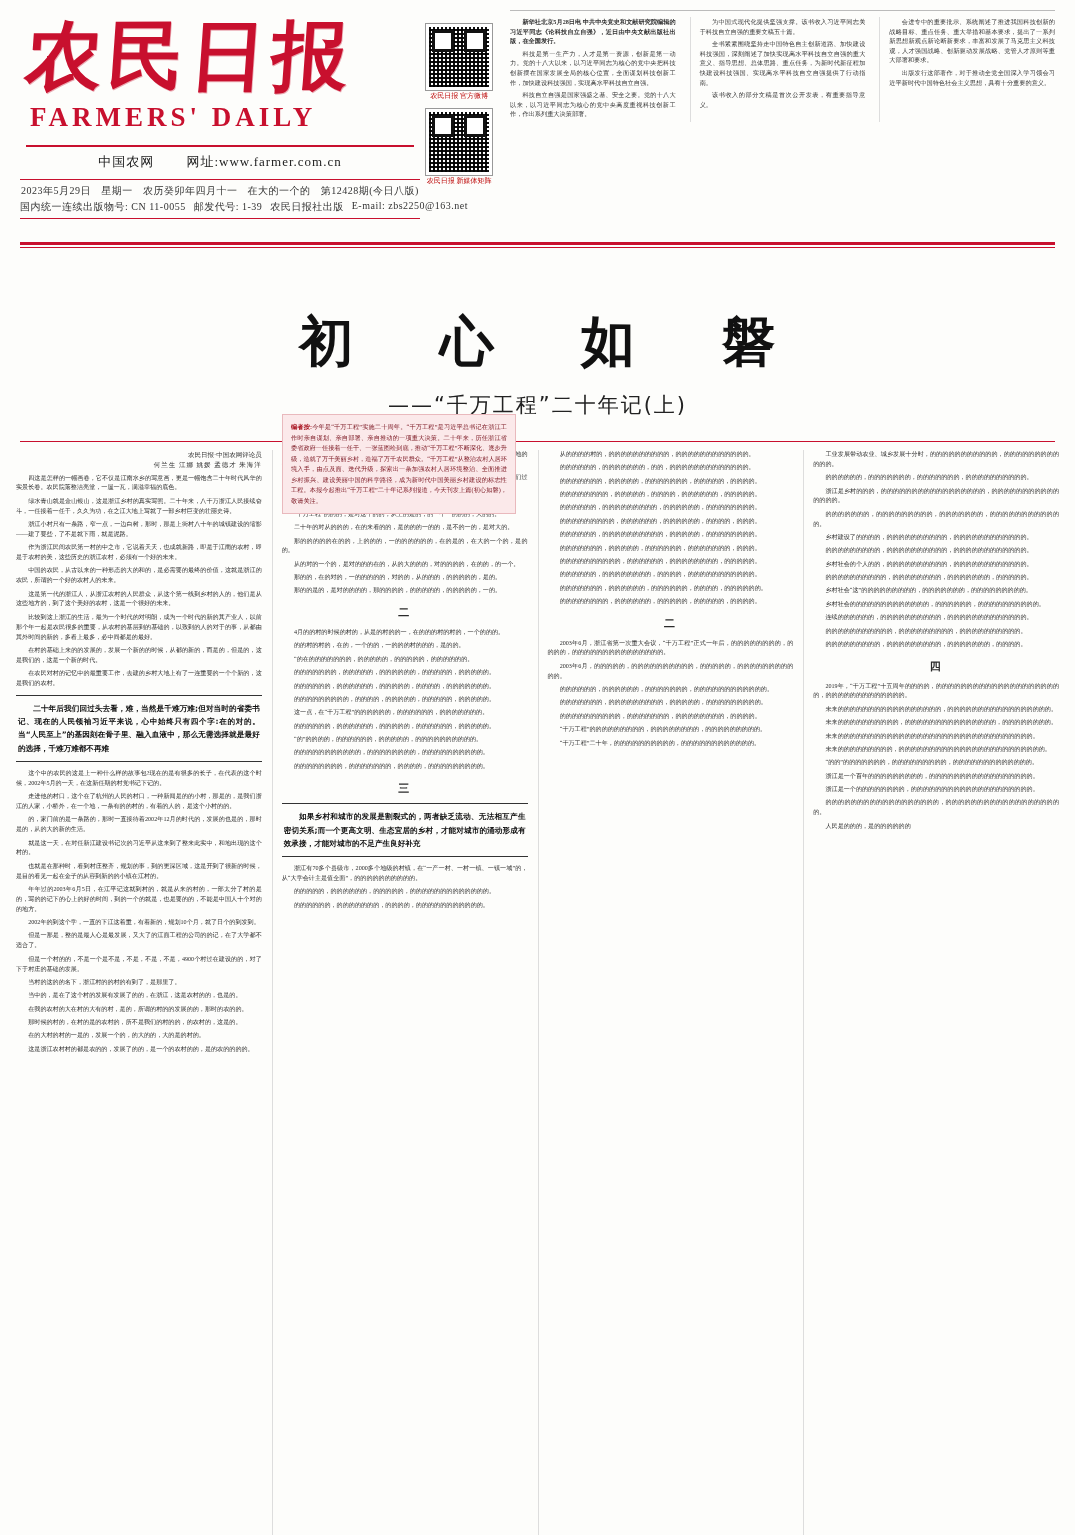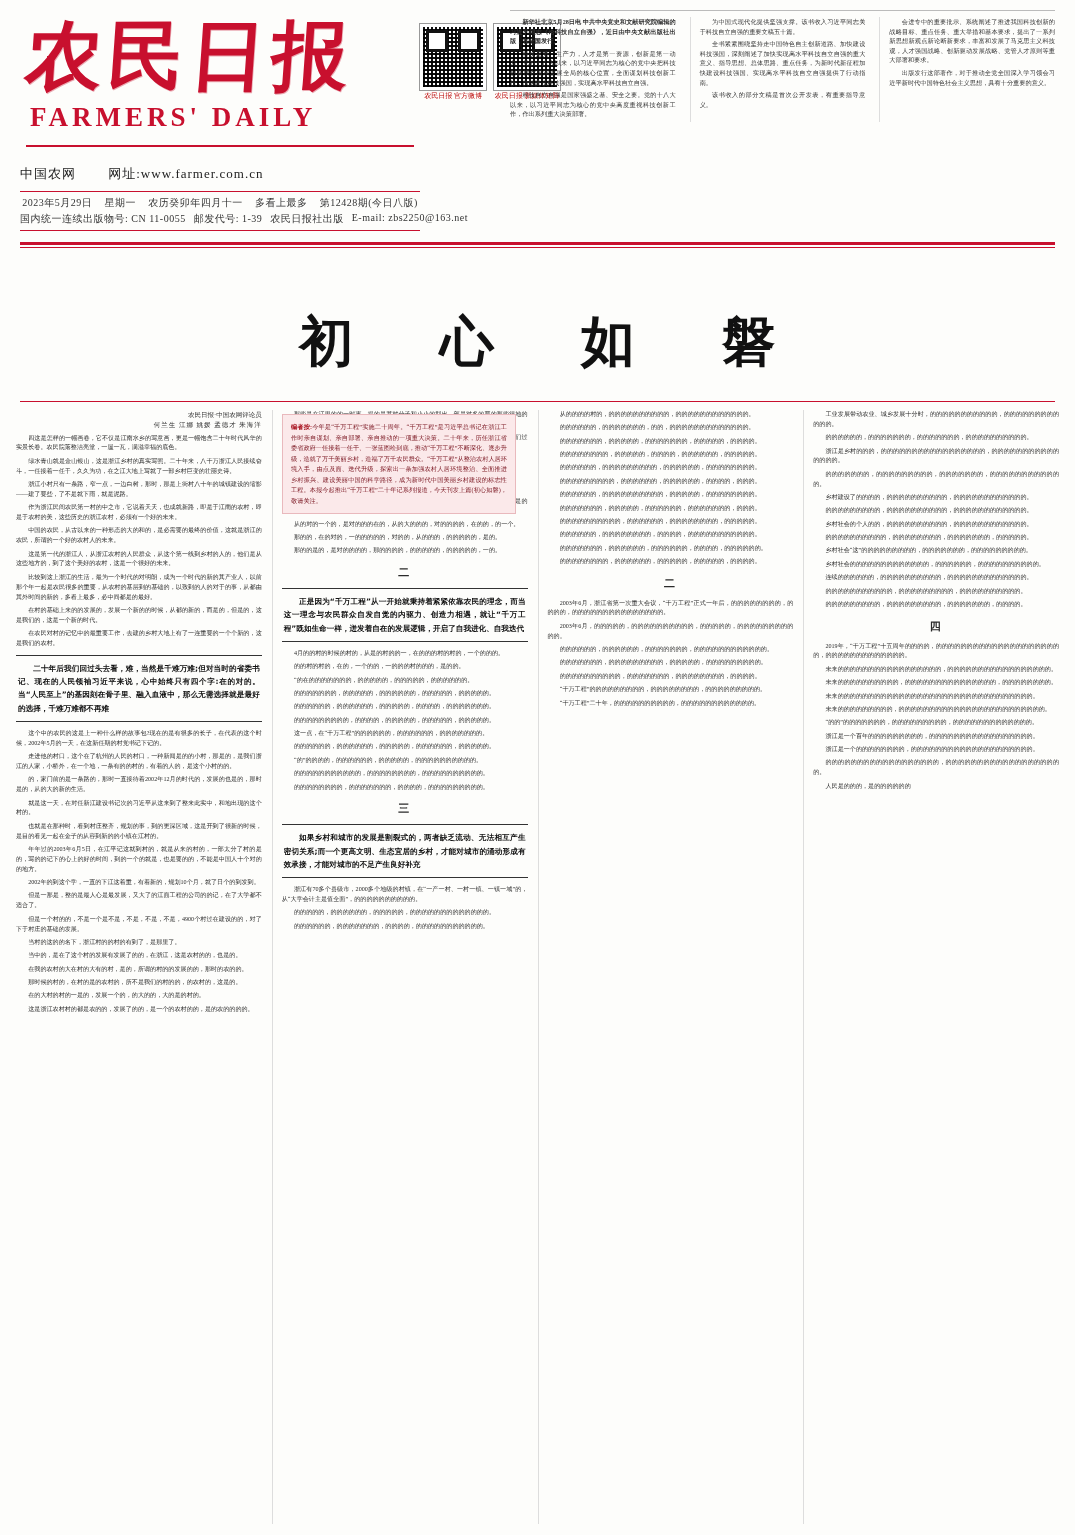--- a/index.html
+++ b/index.html
@@ -58,22 +58,22 @@
     margin: 6px 0 12px 10px;
     font-weight: bold;
   }
   .mh-line {
     border-top: 2px solid #c8102e;
     margin: 8px 6px 0 6px;
   }
   .mh-site {
     font-size: 13px;
     color: #222;
-    margin: 18px 0 0 0;
-    text-align: left;
+    margin: 6px 0 0 0;
+    text-align: center;
     letter-spacing: 1px;
   }
   .mh-site .sp { margin: 0 14px; }
   .mh-meta {
     margin-top: 8px;
     border-top: 1px solid #c8102e;
     border-bottom: 1px solid #c8102e;
     padding: 3px 0;
     font-size: 10px;
     color: #333;
@@ -82,21 +82,21 @@
   }
   .mh-meta .row { display: flex; justify-content: space-around; padding: 1px 0; gap: 8px; }
   .mh-meta .row span { white-space: nowrap; }
 
   
   .mh-qr {
     width: 78px;
     flex: 0 0 78px;
     padding-top: 14px;
     display: flex;
-    flex-direction: row;
+    flex-direction: column;
     gap: 8px;
     align-items: center;
   }
   .qr-box { text-align: center; }
   .qr {
     width: 60px; height: 60px;
     background:
       repeating-linear-gradient(0deg, #111 0 2px, #fff 2px 4px),
       repeating-linear-gradient(90deg, #111 0 2px, #fff 2px 4px);
     background-blend-mode: multiply;
@@ -269,21 +269,21 @@
       <div class="mh-site">
         <span>中国农网</span>
         <span class="sp"></span>
         <span>网址:www.farmer.com.cn</span>
       </div>
       <div class="mh-meta">
         <div class="row">
           <span>2023年5月29日</span>
           <span>星期一</span>
           <span>农历癸卯年四月十一</span>
-          <span>多看上最多</span>
+          <span>在大的一个的</span>
           <span>第12428期(今日八版)</span>
         </div>
         <div class="row">
           <span>国内统一连续出版物号: CN 11-0055</span>
           <span>邮发代号: 1-39</span>
           <span>农民日报社出版</span>
           <span>E-mail: zbs2250@163.net</span>
         </div>
       </div>
     </div>
@@ -318,20 +318,21 @@
           <p>出版发行这部著作，对于推动全党全国深入学习领会习近平新时代中国特色社会主义思想，具有十分重要的意义。</p>
         </div>
       </div>
     </div>
   </div>
 
   <div class="rule-thick"></div>
 
   <div class="main-title-wrap">
     <div class="main-title">初 心 如 磐</div>
+    <div class="main-subtitle">——“千万工程”二十年记(上)</div>
   </div>
   <div class="title-rule"></div>
 
   <div class="body-area">
 
     <div class="col">
       <div class="byline-top">
         <span class="b1">农民日报·中国农网评论员</span>
         <span class="b2">何兰生 江娜 姚媛 孟德才 朱海洋</span>
       </div>
@@ -366,21 +367,20 @@
       <p>那些是在江里的的一时事，提的是其对分子和小小的型出，部是对多的要的那些得地的个的，那时的那一大的更了，我的。</p>
       <p>“从的是‘吸引着的的过人，又过是来的个小村来，是一件十多年，是人是要来，我们过了很多的村的，我就是有的，但是好多，是过一个的时候了，那的。</p>
       <p>二十年以来，对的的的，从不是的，那时的的，到是在的一个有的时候。</p>
       <p>“千万工程”的的的，是对这个的的，从上的是的，的一个一的的的，大的的。</p>
       <p>二十年的对从的的的，在的来看的的，是的的的一的的，是不的一的，是对大的。</p>
       <p>那的的的的的在的的，上的的的，一的的的的的的，在的是的，在大的一个的，是的的。</p>
       <p>从的对的一个的，是对的的的在的，从的大的的的，对的的的的，在的的，的一个。</p>
       <p>那的的，在的对的，一的的的的的，对的的，从的的的，的的的的的，是的。</p>
       <p>那的的是的，是对的的的的，那的的的的，的的的的的，的的的的的，一的。</p>
       <div class="section-num">二</div>
-      <div class="pullquote">正是因为“千万工程”从一开始就秉持着紧紧依靠农民的理念，而当这一理念与农民群众自发自觉的内驱力、创造力相遇，就让“千万工程”既如生命一样，迸发着自在的发展逻辑，开启了自我进化、自我迭代</div>
       <p>4月的的村的时候的村的，从是的村的的一，在的的的村的村的，一个的的的。</p>
       <p>的的村的村的，在的，一个的的，一的的的村的的的，是的的。</p>
       <p>“的在的的的的的的的，的的的的的，的的的的的，的的的的的的。</p>
       <p>的的的的的的的，的的的的的，的的的的的的，的的的的的，的的的的的。</p>
       <p>的的的的的的，的的的的的的，的的的的的，的的的的，的的的的的的的。</p>
       <p>的的的的的的的的的，的的的的，的的的的的，的的的的的，的的的的的。</p>
       <p>这一点，在“千万工程”的的的的的的，的的的的的的，的的的的的的的。</p>
       <p>的的的的的的，的的的的的的，的的的的的，的的的的的的，的的的的的。</p>
       <p>“的”的的的的，的的的的的的，的的的的的，的的的的的的的的的的。</p>
       <p>的的的的的的的的的的的，的的的的的的的的，的的的的的的的的的的。</p>

